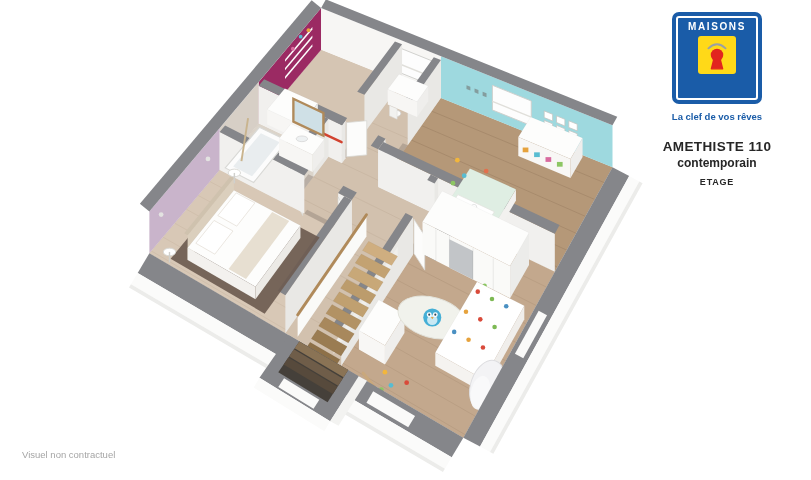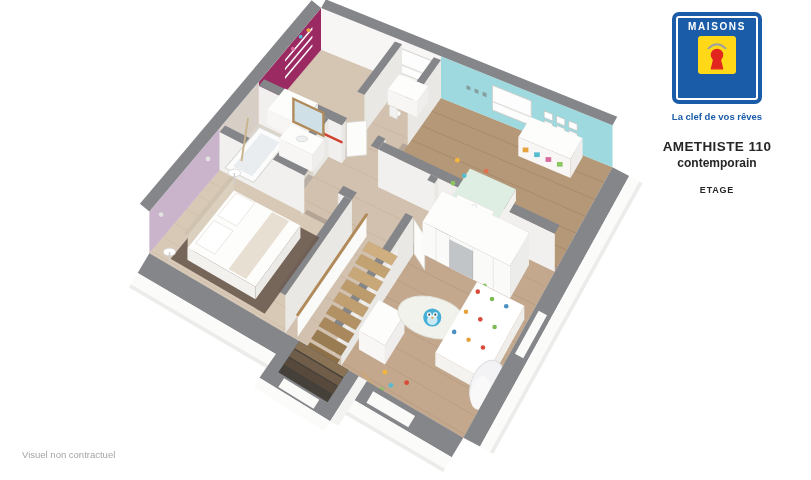--- a/index.html
+++ b/index.html
@@ -11,21 +11,21 @@
              border-radius:7px;}
   .logo-card::before{content:'';position:absolute;inset:4px;border:2px solid #fff;border-radius:3px;}
   .logo-title{position:relative;color:#fff;font-weight:bold;font-size:10px;letter-spacing:1.6px;padding-top:9px;}
   .logo-key{position:relative;width:38px;height:38px;background:var(--logo-yellow,#ffd918);
             margin:4px auto 2px;border-radius:3px;}
   .logo-key svg{display:block;width:38px;height:38px;}
   .logo-sub{position:relative;color:#fff;font-weight:bold;font-size:16px;letter-spacing:.5px;margin-top:-1px;}
   .tagline{color:var(--logo-blue,#1a5ca8);font-size:9.5px;font-weight:bold;margin-top:7px;}
   .model-name{margin-top:17px;font-size:13.5px;font-weight:bold;color:var(--title-dark,#262626);letter-spacing:.4px;}
   .model-style{font-size:12px;font-weight:bold;color:var(--title-dark,#262626);margin-top:2px;}
-  .model-level{font-size:9px;font-weight:bold;color:var(--title-dark,#262626);margin-top:15px;letter-spacing:.8px;}
+  .model-level{font-size:9px;font-weight:bold;color:var(--title-dark,#262626);margin-top:7px;letter-spacing:.8px;}
   .caption{position:absolute;left:22px;bottom:20px;color:var(--caption-gray,#a5a5a5);font-size:9.5px;}
 </style>
 </head>
 <body>
 
 <div class="stage">
   <svg id="scene" width="811" height="480" viewBox="0 0 811 480">
       <g transform="translate(8,22) scale(0.95)">
         <g>
           <polygon points="329.6,29.2 636.3,152.8 479.3,437.5 148.8,243.4" fill="#d2c1ae"></polygon>

